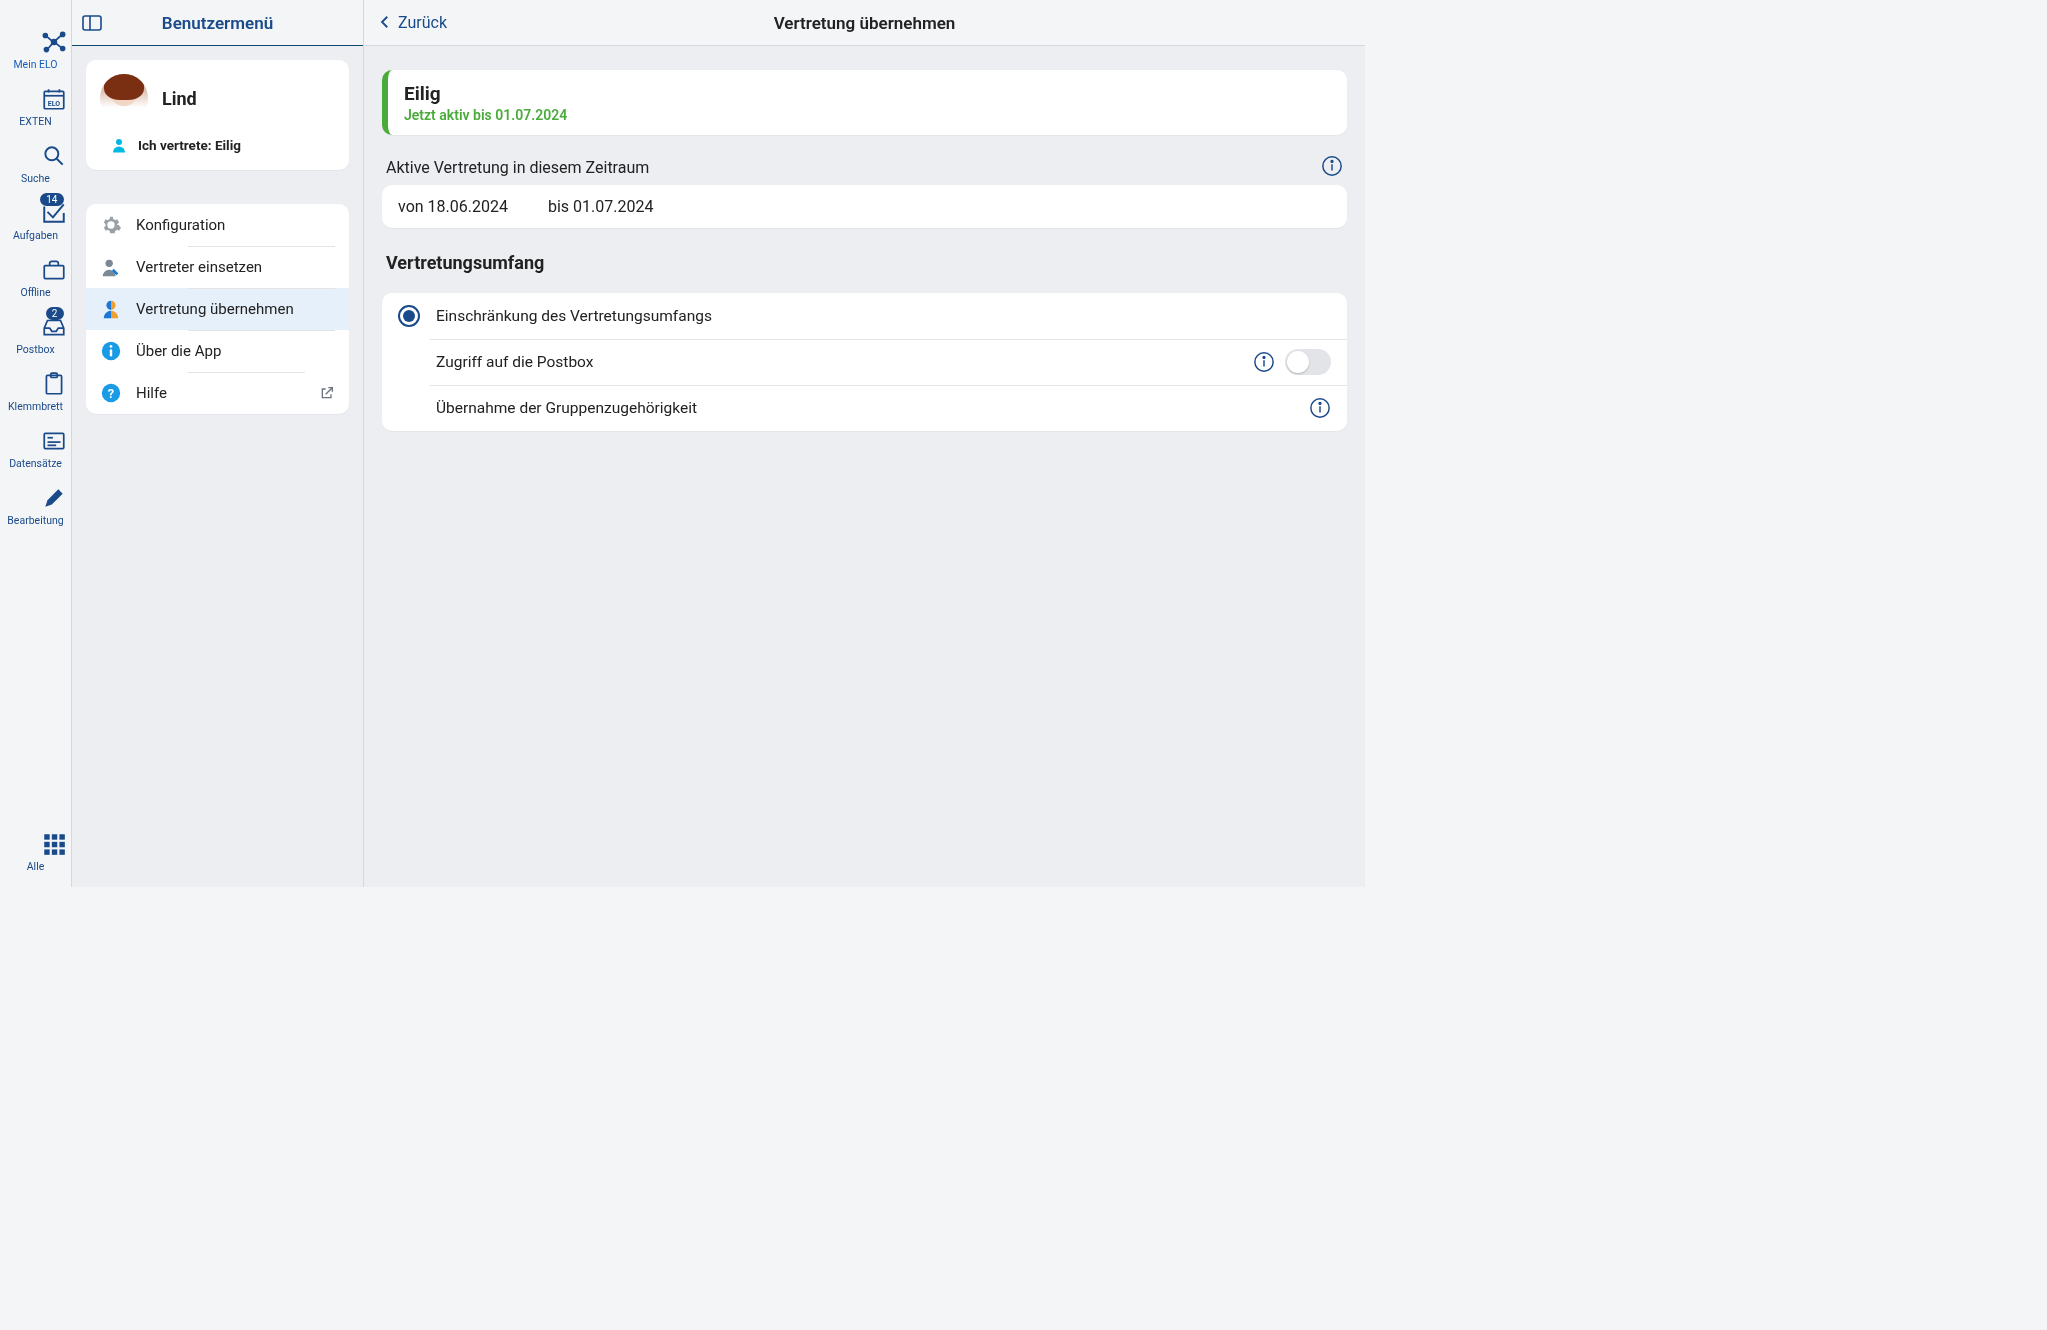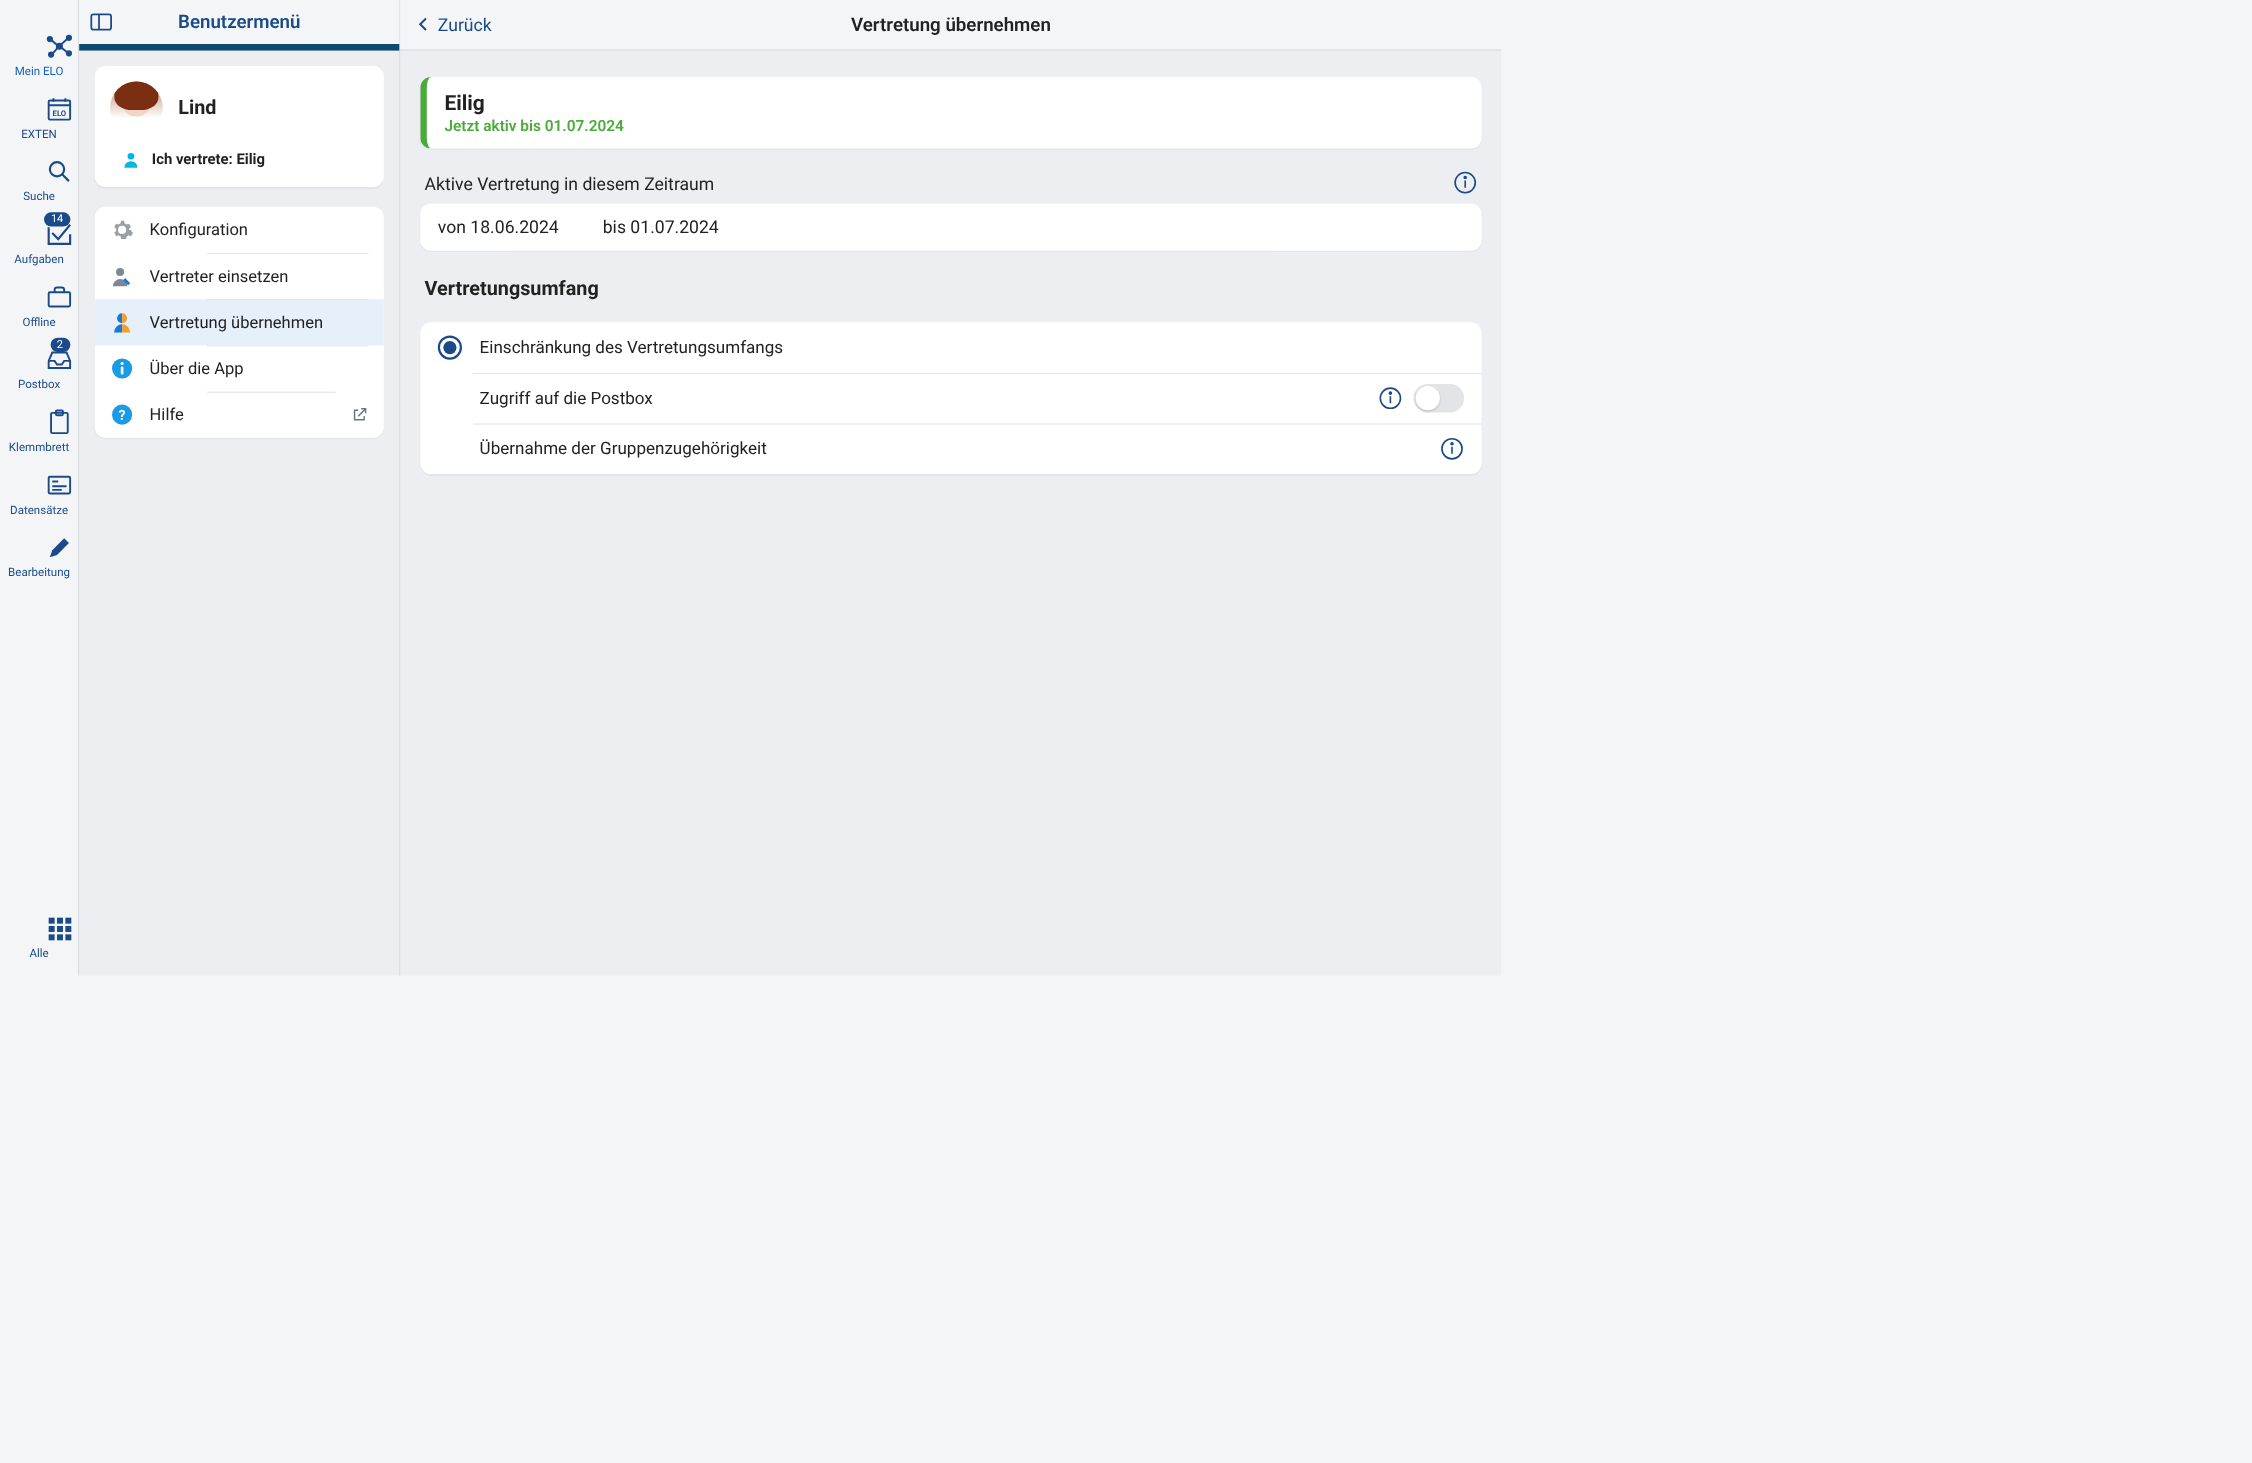--- a/index.html
+++ b/index.html
@@ -74,42 +74,42 @@
     width: 292px;
     background: #eceef2;
     border-right: 1px solid #d4d7dc;
     display: flex;
     flex-direction: column;
   }
   .mid-header {
     height: 46px;
     display: flex;
     align-items: center;
-    border-bottom: 6px solid #0c4a6e;
+    border-bottom: 1px solid #0c4a6e;
     padding: 0 8px;
     background: #f4f5f7;
   }
   .mid-header-icon {
     width: 24px; height: 24px;
     display:flex;align-items:center;justify-content:center;
     margin-right: 4px;
   }
   .mid-header-title {
     flex: 1;
     text-align: center;
     font-size: 17px;
     font-weight: 600;
     color: #1a4a8a;
     margin-right: 28px;
   }
   .mid-body {
     padding: 14px;
     display: flex;
     flex-direction: column;
-    gap: 18px;
+    gap: 34px;
   }
   .user-card {
     background: #ffffff;
     border-radius: 10px;
     padding: 14px 14px 16px 14px;
     box-shadow: 0 1px 1px rgba(0,0,0,0.04);
   }
   .user-card-top {
     display: flex;
     align-items: center;

